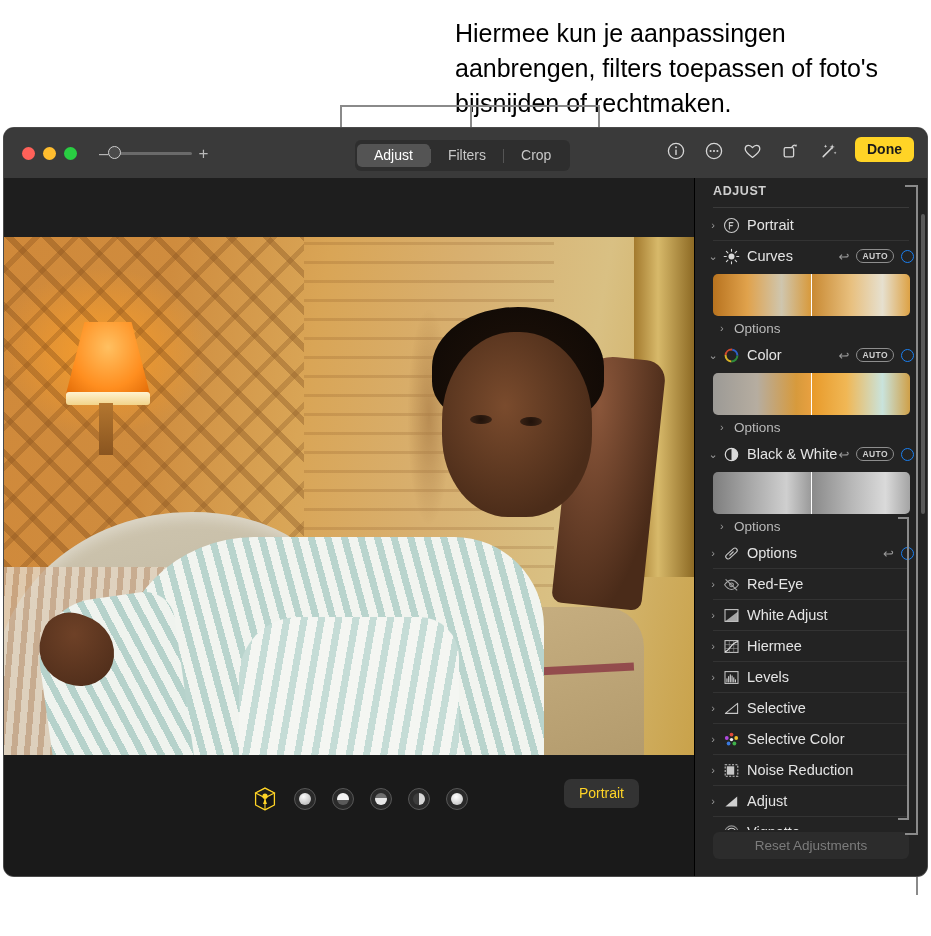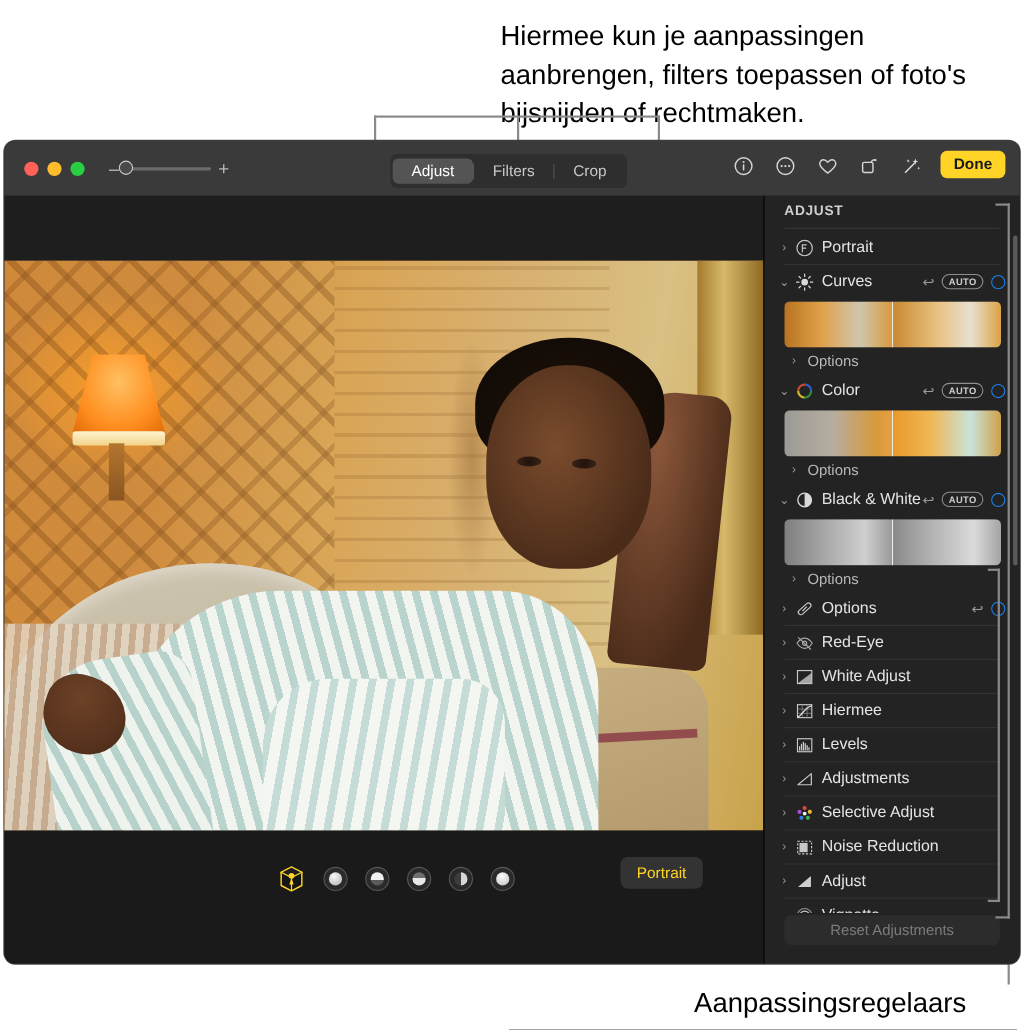--- a/index.html
+++ b/index.html
@@ -227,21 +227,20 @@
 <body>
 
 <div id="root">
 
   <div class="callout-text" id="top-callout-text">Hiermee kun je aanpassingen aanbrengen, filters toepassen of foto's bijsnijden of rechtmaken.</div>
   <div class="cline" style="left:470px;top:106px;width:2px;height:32px;"></div>
   <div class="cline" style="left:340px;top:105px;width:260px;height:2px;"></div>
   <div class="cline" style="left:340px;top:105px;width:2px;height:23px;"></div>
   <div class="cline" style="left:598px;top:105px;width:2px;height:23px;"></div>
 
-  <div class="callout-text" id="bottom-callout-text">Aanpassingsregelaars</div>
   <div class="cline" style="left:916px;top:792px;width:2px;height:103px;"></div>
 
   <div id="window">
 
     <div id="toolbar">
 
       <div class="traffic">
         <div class="tl red"></div>
         <div class="tl yel"></div>
         <div class="tl grn"></div>
@@ -525,37 +524,37 @@
         </div>
         <div class="rule"></div>
 
         <div class="row">
           <span class="chev">›</span>
           <span class="ic">
             <svg width="17" height="17" viewBox="0 0 17 17">
                 <path d="M14.6 13.4H2.4L14.6 3.3z" fill="none" stroke="#c7c7c7" stroke-width="1.1" stroke-linejoin="round"></path>
               </svg>
           </span>
-          <span class="lbl">Adjustments</span>
+          <span class="lbl">Selective</span>
         </div>
         <div class="rule"></div>
 
         <div class="row">
           <span class="chev">›</span>
           <span class="ic">
             <svg width="17" height="17" viewBox="0 0 17 17">
                 <circle cx="8.5" cy="3.6" r="1.9" fill="#e04a3a"></circle>
                 <circle cx="13.2" cy="7" r="1.9" fill="#f0c02a"></circle>
                 <circle cx="11.4" cy="12.5" r="1.9" fill="#3fb24a"></circle>
                 <circle cx="5.6" cy="12.5" r="1.9" fill="#3a7ae0"></circle>
                 <circle cx="3.8" cy="7" r="1.9" fill="#b04ae0"></circle>
                 <circle cx="8.5" cy="8.6" r="1.7" fill="#f2f2f2"></circle>
               </svg>
           </span>
-          <span class="lbl">Selective Adjust</span>
+          <span class="lbl">Selective Color</span>
         </div>
         <div class="rule"></div>
 
         <div class="row">
           <span class="chev">›</span>
           <span class="ic">
             <svg width="17" height="17" viewBox="0 0 17 17">
                 <rect x="2.2" y="2.8" width="12.6" height="11.4" fill="none" stroke="#c7c7c7" stroke-width="1.05" stroke-dasharray="2 1.4"></rect>
                 <rect x="3.8" y="4.3" width="7.4" height="8.4" fill="#c7c7c7"></rect>
               </svg>

